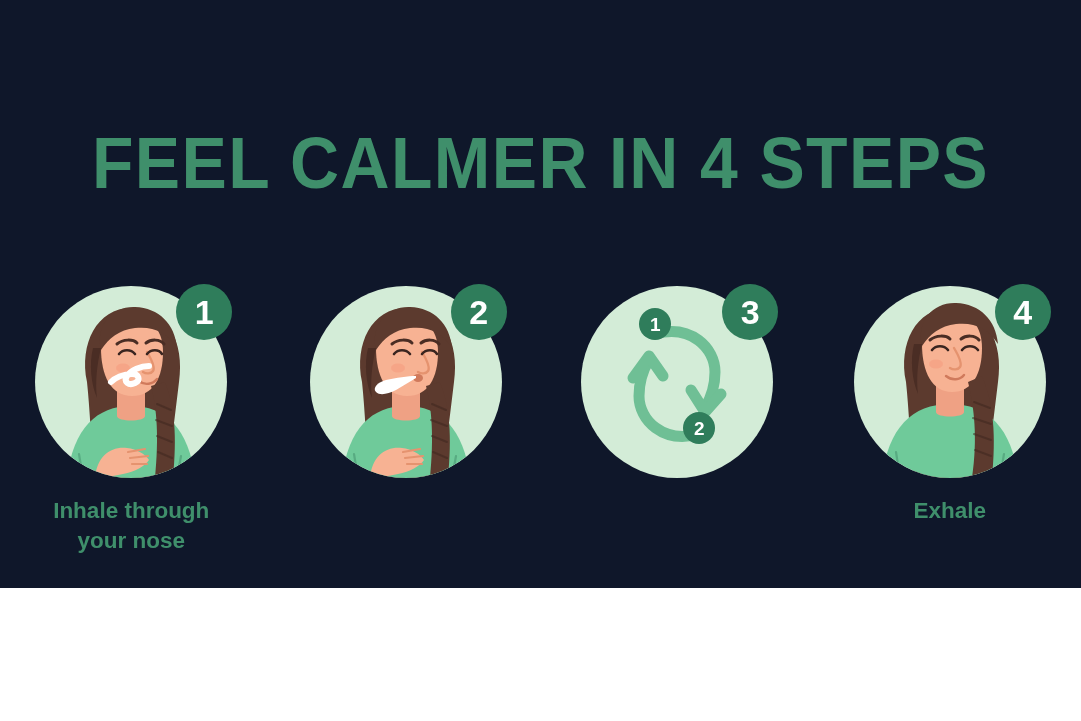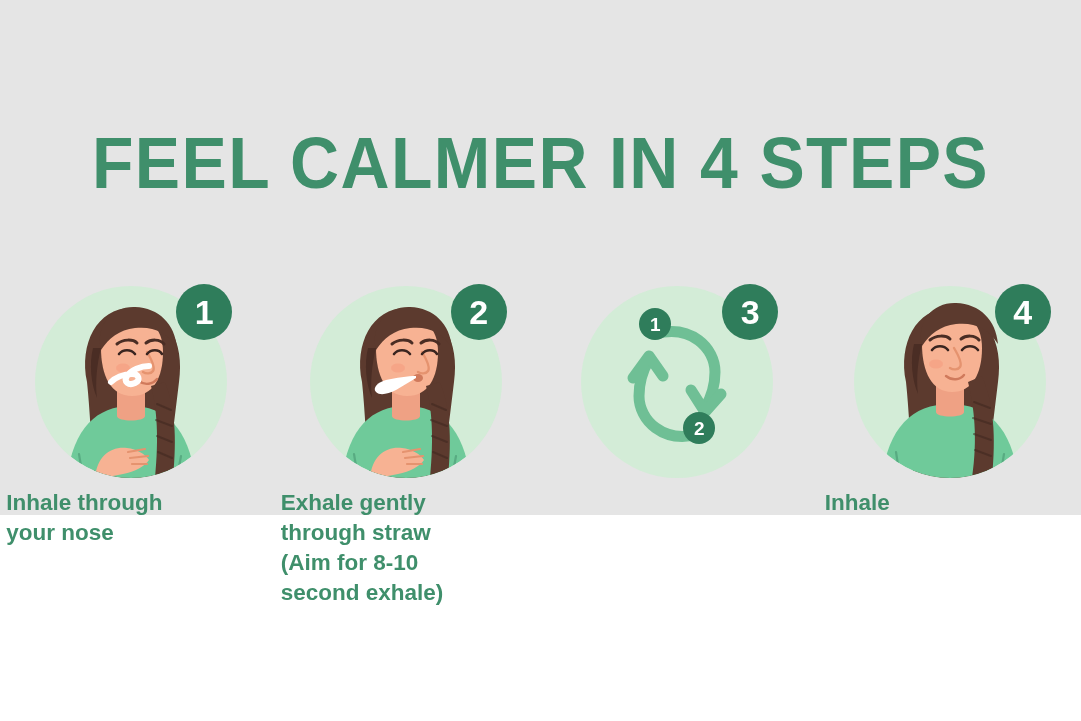--- a/index.html
+++ b/index.html
@@ -11,22 +11,22 @@
     width: 1081px;
     height: 721px;
     font-family: "Liberation Sans", sans-serif;
     overflow: hidden;
     position: relative;
   }
 
   .page {
     position: relative;
     width: 1081px;
-    height: 515px;
-    background: #e5e5e5;
+    height: 588px;
+    background: #0f172a;
   }
 
   
   .title {
     position: absolute;
     left: 0;
     top: 126px;
     width: 1081px;
     text-align: center;
     color: #3f8f6b;
@@ -92,23 +92,23 @@
     font-weight: bold;
     display: flex;
     align-items: center;
     justify-content: center;
     line-height: 1;
     z-index: 5;
   }
 
   
   .caption {
-    margin-top: 10px;
+    margin-top: 18px;
     width: 250px;
-    text-align: left;
+    text-align: center;
     color: #3f8f6b;
     font-family: "Liberation Sans", sans-serif;
     font-size: 22.5px;
     font-weight: bold;
     line-height: 1.33;
     white-space: pre-line;
   }
 
   svg { display: block; }
 </style>
@@ -202,24 +202,20 @@
               <path d="M60 192 C62 170 76 160 92 162 C102 163 110 168 114 174 C110 180 100 186 88 188 C78 190 68 192 60 192 Z" fill="#f7b293"></path>
               <path d="M93 166 L110 163 M95 172 L113 170 M97 178 L112 178" stroke="#e5936f" stroke-width="2.2" stroke-linecap="round"></path>
               <path d="M44 168 L48 192 M146 170 L142 192" stroke="#4f9e78" stroke-width="2.2" stroke-linecap="round" opacity="0.7"></path>
 
               <path d="M106 92 L86 104 C78 108 70 110 66 106 C62 102 68 96 76 94 C86 92 98 90 106 90 Z" fill="#ffffff"></path>
             </g>
           </svg>
         </div>
         <div class="badge">2</div>
       </div>
-      <div class="caption">Exhale gently
-through straw
-(Aim for 8-10
-second exhale)</div>
     </div>
 
     <div class="step step-3">
       <div class="icon-wrap">
         <div class="disc">
           <svg width="192" height="192" viewBox="0 0 192 192">
 
             <path d="M74 48 C110 38 134 62 134 86 C134 100 130 112 124 122" fill="none" stroke="#6fbf95" stroke-width="11" stroke-linecap="round"></path>
 
             <path d="M110 104 L124 126 L140 108" fill="none" stroke="#6fbf95" stroke-width="11" stroke-linecap="round" stroke-linejoin="round"></path>
@@ -260,17 +256,17 @@
               <path d="M68 60 C62 34 80 16 102 17 C126 18 142 34 144 58 C134 42 120 36 102 38 C86 40 76 48 68 60 Z" fill="#5c3a2e"></path>
               <path d="M68 58 C64 74 62 92 64 108 C58 94 56 74 60 58 Z" fill="#4a2d24"></path>
               <path d="M128 90 C140 118 142 150 138 192 L118 192 C124 152 120 120 114 96 Z" fill="#5c3a2e"></path>
               <path d="M120 116 L136 122 M119 132 L137 138 M120 148 L137 154 M121 164 L137 170" stroke="#3f2720" stroke-width="2" stroke-linecap="round" opacity="0.55"></path>
               <path d="M42 166 L46 192 M150 168 L146 192" stroke="#4f9e78" stroke-width="2.2" stroke-linecap="round" opacity="0.7"></path>
             </g>
           </svg>
         </div>
         <div class="badge">4</div>
       </div>
-      <div class="caption">Inhale</div>
+      <div class="caption">Exhale</div>
     </div>
 
   </div>
 </div>
 
 </body></html>

